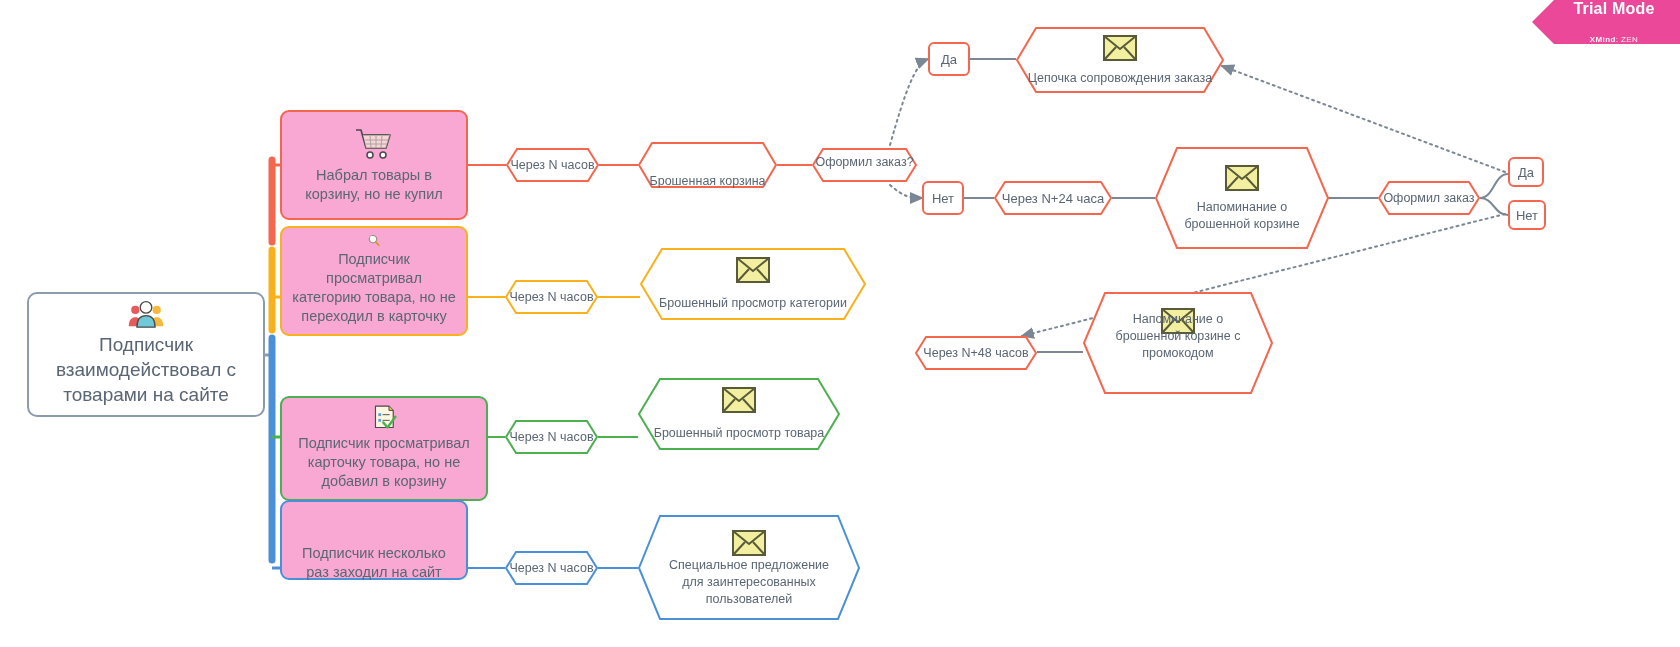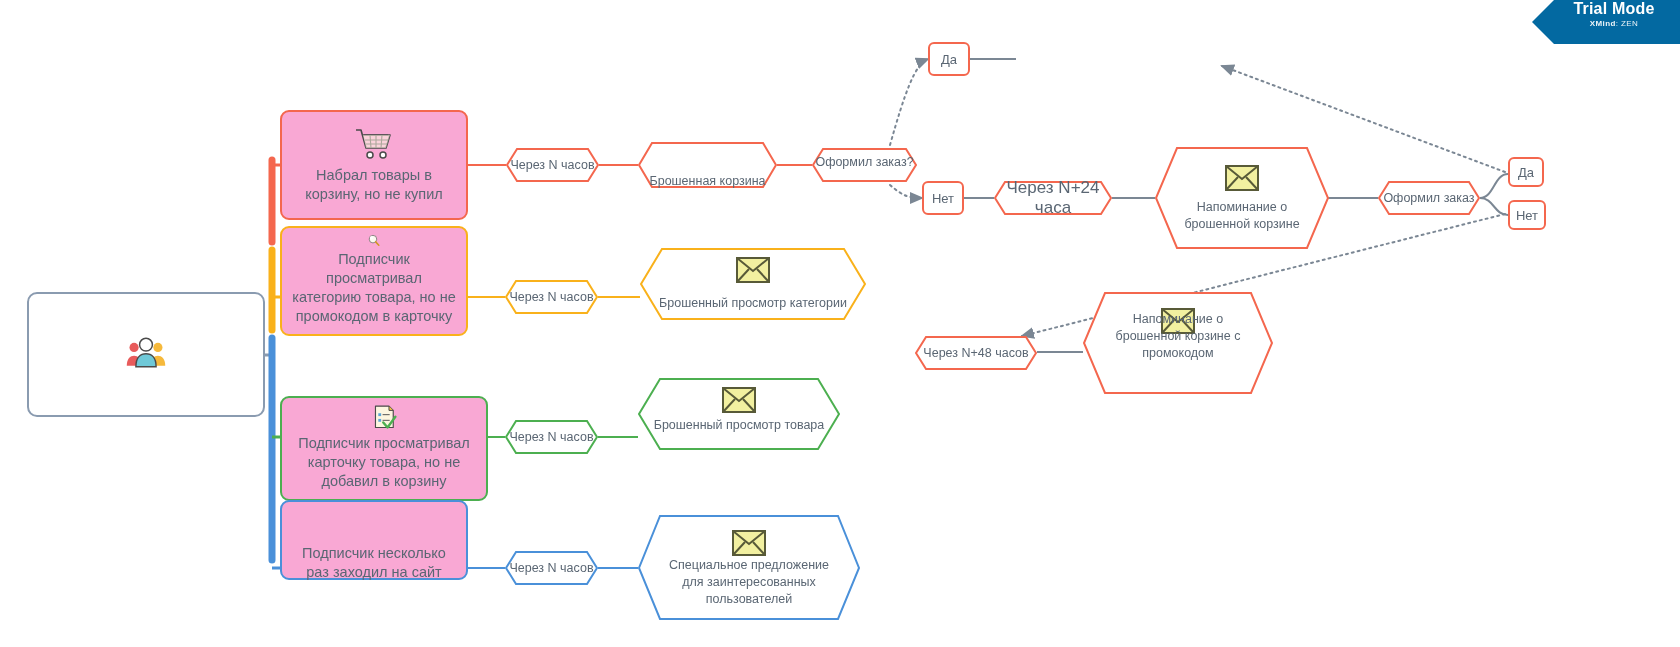--- a/index.html
+++ b/index.html
@@ -98,27 +98,27 @@
     justify-content: center;
     font-size: 13px;
     color: #5a6673;
   }
 
   
   .trial-badge {
     position: absolute;
     right: 0; top: 0;
     width: 148px; height: 44px;
-    background: #0369a1;
+    background: #ec4899;
     clip-path: polygon(22px 0, 100% 0, 100% 100%, 22px 100%, 0 50%);
     color: #ffffff;
     display: flex;
     flex-direction: column;
     align-items: center;
-    justify-content: flex-start;
+    justify-content: space-between;
     padding-left: 16px;
   }
   .trial-badge .tb-main { font-size: 16px; font-weight: bold; letter-spacing: .2px; }
   .trial-badge .tb-sub { font-size: 8px; opacity: .92; letter-spacing: .4px; margin-top: 1px; }
   .tb-sub b { font-weight: bold; }
 </style>
 </head>
 <body>
 
 <div id="canvas">
@@ -177,20 +177,21 @@
 
   <div class="root-node">
     <svg class="root-icon" viewBox="0 0 48 34">
       <circle cx="11" cy="12" r="5" fill="#e85b5b"></circle>
       <path d="M3,32 C3,24 7,21 11,21 C15,21 19,24 19,32 Z" fill="#e85b5b"></path>
       <circle cx="37" cy="12" r="5" fill="#f6b93b"></circle>
       <path d="M29,32 C29,24 33,21 37,21 C41,21 45,24 45,32 Z" fill="#f6b93b"></path>
       <circle cx="24" cy="9" r="7" fill="#ffffff" stroke="#4a4a4a" stroke-width="1.6"></circle>
       <path d="M13,33 C13,23 18,19 24,19 C30,19 35,23 35,33 Z" fill="#6fc9d8" stroke="#4a4a4a" stroke-width="1.6"></path>
     </svg>
+    <div class="root-label">Подписчик взаимодействовал с товарами на сайте</div>
   </div>
 
   <div class="topic" style="left:280px; top:110px; width:188px; height:110px; border-color:#f4674e;">
     <svg class="t-icon" viewBox="0 0 40 36">
       <path d="M2,4 L7,4 L12,22 L32,22 L36,9 L9,9" fill="none" stroke="#4a4a4a" stroke-width="1.6" stroke-linejoin="round"></path>
       <path d="M10,9 L34,9 M11,14 L35,14 M12,18 L33,18" stroke="#4a4a4a" stroke-width="1.1"></path>
       <path d="M16,9 L17,22 M22,9 L22,22 M28,9 L27,22" stroke="#4a4a4a" stroke-width="1.1"></path>
       <path d="M9,9 L36,9 L32,22 L12,22 Z" fill="#fdf6e0" fill-opacity=".55"></path>
       <circle cx="16" cy="29" r="3" fill="#fff" stroke="#4a4a4a" stroke-width="1.5"></circle>
       <circle cx="29" cy="29" r="3" fill="#fff" stroke="#4a4a4a" stroke-width="1.5"></circle>
@@ -198,21 +199,21 @@
     <div class="t-label">Набрал товары в корзину, но не купил</div>
   </div>
 
   <div class="topic" style="left:280px; top:226px; width:188px; height:110px; border-color:#f9b11b;">
     <svg class="t-icon" viewBox="0 0 40 38">
       <circle cx="17" cy="15" r="11" fill="#fdfaf0" stroke="#4a4a4a" stroke-width="1.8"></circle>
       <circle cx="13" cy="11" r="5" fill="#ffffff" opacity=".9"></circle>
       <path d="M25,23 L34,33" stroke="#e0a020" stroke-width="4.5" stroke-linecap="round"></path>
       <path d="M25,23 L34,33" stroke="#4a4a4a" stroke-width="1.2" stroke-linecap="round" fill="none" opacity=".45"></path>
     </svg>
-    <div class="t-label">Подписчик просматривал категорию товара, но не промокодом в карточку</div>
+    <div class="t-label">Подписчик просматривал категорию товара, но не переходил в карточку</div>
   </div>
 
   <div class="topic" style="left:280px; top:366px; width:208px; height:105px; border-color:#4caf50;margin-top:30px;">
     <svg class="t-icon" viewBox="0 0 40 38">
       <path d="M8,3 L27,3 L33,9 L33,33 L8,33 Z" fill="#fdf6e0" stroke="#4a4a4a" stroke-width="1.6" stroke-linejoin="round"></path>
       <path d="M27,3 L27,9 L33,9" fill="#f6c344" stroke="#4a4a4a" stroke-width="1.4"></path>
       <rect x="12" y="13" width="4" height="4" fill="#5ba4d8"></rect>
       <rect x="12" y="21" width="4" height="4" fill="#5ba4d8"></rect>
       <path d="M18,15 L28,15 M18,23 L28,23" stroke="#4a4a4a" stroke-width="1.3"></path>
       <path d="M19,26 L25,33 L36,18" fill="none" stroke="#4caf50" stroke-width="3.4" stroke-linecap="round" stroke-linejoin="round"></path>
@@ -248,30 +249,41 @@
     <svg width="105" height="34" viewBox="0 0 105 34">
         <polygon points="11,1 94,1 104,17 94,33 11,33 1,17" fill="#ffffff" stroke="#f4674e" stroke-width="2"></polygon>
       </svg>
     <div class="hex-text" style="font-size:12.5px;">Оформил заказ?</div>
   </div>
 
   <div class="pill" style="left:928px; top:42px; width:42px; height:34px;">
     <span>Да</span>
   </div>
 
+  <div class="hex-wrap mailcard" style="left:1016px; top:27px; width:208px; height:66px;">
+    <svg width="208" height="66" viewBox="0 0 208 66">
+        <polygon points="20,1 188,1 207,33 188,65 20,65 1,33" fill="#ffffff" stroke="#f4674e" stroke-width="2"></polygon>
+      </svg>
+    <svg class="env" style="top:8px;" width="34" height="26" viewBox="0 0 34 26">
+      <rect x="1" y="1" width="32" height="24" fill="#f2f0a0" stroke="#585a38" stroke-width="2"></rect>
+      <path d="M1,1 L17,14 L33,1" fill="none" stroke="#585a38" stroke-width="2"></path>
+      <path d="M1,25 L13,12 M33,25 L21,12" fill="none" stroke="#585a38" stroke-width="2"></path>
+    </svg>
+    <div class="hex-text" style="font-size:12.5px; padding-bottom:8px;">Цепочка сопровождения заказа</div>
+  </div>
 
   <div class="pill" style="left:922px; top:181px; width:42px; height:34px;">
     <span>Нет</span>
   </div>
 
   <div class="hex-wrap" style="left:994px; top:181px; width:118px; height:34px;">
     <svg width="118" height="34" viewBox="0 0 118 34">
         <polygon points="11,1 107,1 117,17 107,33 11,33 1,17" fill="#ffffff" stroke="#f4674e" stroke-width="2"></polygon>
       </svg>
-    <div class="hex-text" style="font-size:17px;">Через N+24 часа</div>
+    <div class="hex-text" style="font-size:13px;">Через N+24 часа</div>
   </div>
 
   <div class="hex-wrap mailcard" style="left:1155px; top:147px; width:174px; height:102px;">
     <svg width="174" height="102" viewBox="0 0 174 102">
         <polygon points="22,1 152,1 173,51 152,101 22,101 1,51" fill="#ffffff" stroke="#f4674e" stroke-width="2"></polygon>
       </svg>
     <svg class="env" style="top:18px;" width="34" height="26" viewBox="0 0 34 26">
       <rect x="1" y="1" width="32" height="24" fill="#f2f0a0" stroke="#585a38" stroke-width="2"></rect>
       <path d="M1,1 L17,14 L33,1" fill="none" stroke="#585a38" stroke-width="2"></path>
       <path d="M1,25 L13,12 M33,25 L21,12" fill="none" stroke="#585a38" stroke-width="2"></path>
@@ -340,21 +352,21 @@
 
   <div class="hex-wrap mailcard" style="left:638px; top:378px; width:202px; height:72px;">
     <svg width="202" height="72" viewBox="0 0 202 72">
         <polygon points="22,1 180,1 201,36 180,71 22,71 1,36" fill="#ffffff" stroke="#4caf50" stroke-width="2"></polygon>
       </svg>
     <svg class="env" style="top:9px;" width="34" height="26" viewBox="0 0 34 26">
       <rect x="1" y="1" width="32" height="24" fill="#f2f0a0" stroke="#585a38" stroke-width="2"></rect>
       <path d="M1,1 L17,14 L33,1" fill="none" stroke="#585a38" stroke-width="2"></path>
       <path d="M1,25 L13,12 M33,25 L21,12" fill="none" stroke="#585a38" stroke-width="2"></path>
     </svg>
-    <div class="hex-text" style="font-size:12.5px; padding-bottom:18px;">Брошенный просмотр товара</div>
+    <div class="hex-text" style="font-size:12.5px; padding-bottom:10px;">Брошенный просмотр товара</div>
   </div>
 
   <div class="hex-wrap" style="left:505px; top:551px; width:93px; height:34px;">
     <svg width="93" height="34" viewBox="0 0 93 34">
         <polygon points="11,1 82,1 92,17 82,33 11,33 1,17" fill="#ffffff" stroke="#4a90d9" stroke-width="2"></polygon>
       </svg>
     <div class="hex-text" style="font-size:12.5px;">Через N часов</div>
   </div>
 
   <div class="hex-wrap mailcard" style="left:638px; top:515px; width:222px; height:105px;">

